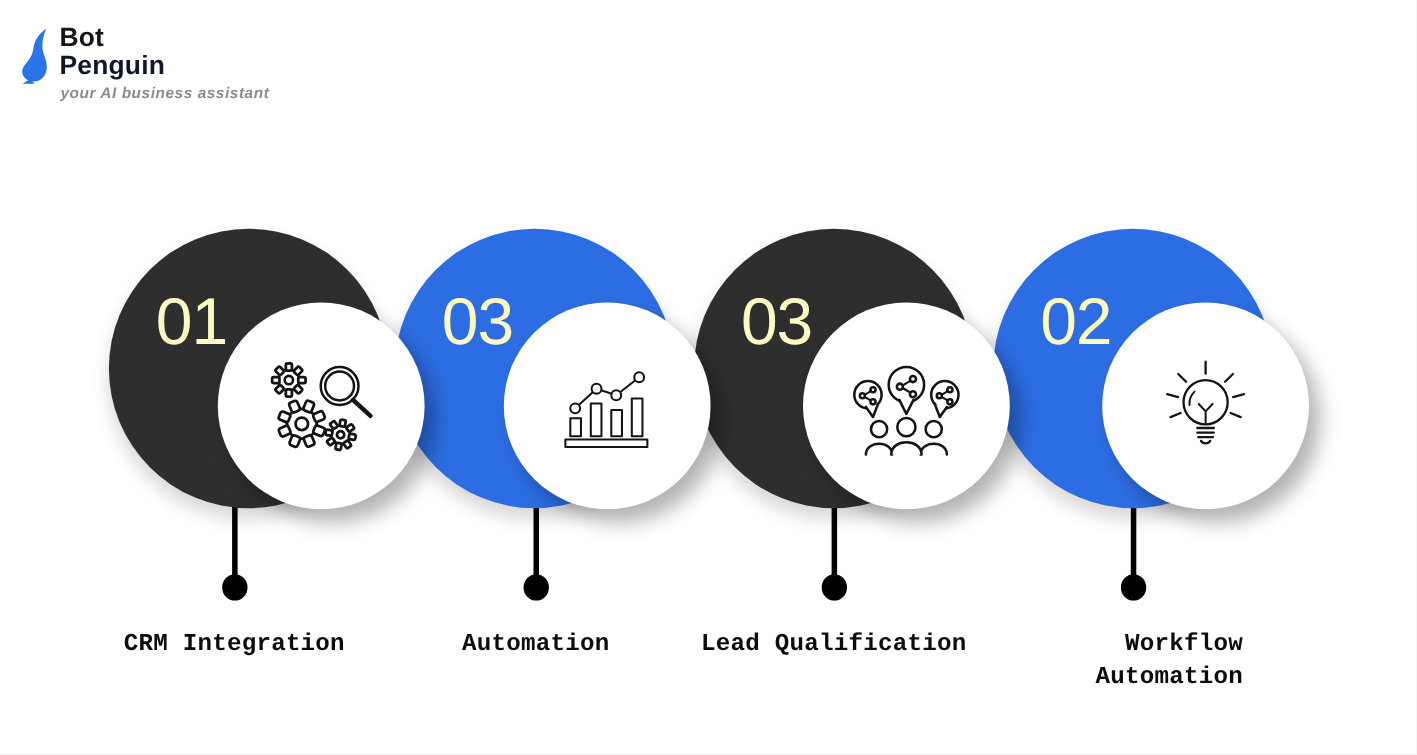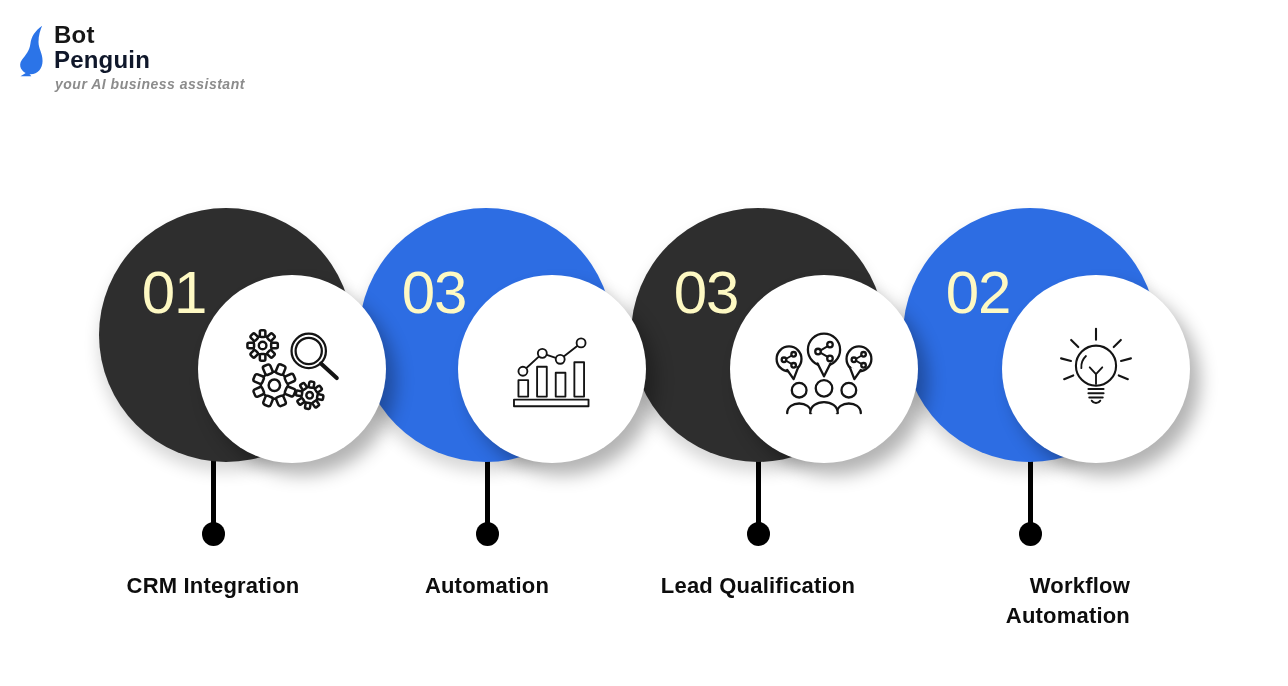--- a/index.html
+++ b/index.html
@@ -28,21 +28,21 @@
   }
   .white {
     position:absolute; width:188px; height:188px; border-radius:50%; background:#ffffff;
     top:275px; z-index:2; box-shadow:10px 12px 18px rgba(0,0,0,0.30);
     display:flex; align-items:center; justify-content:center;
   }
   .stem { position:absolute; width:5px; top:446px; height:88px; background:#000; z-index:0; }
   .dot  { position:absolute; width:23px; height:24px; border-radius:50%; background:#000; top:522px; z-index:0; }
   .label {
     position:absolute; top:571px; width:300px; text-align:center; z-index:3;
-    font-weight:700; font-size:22px; line-height:30px; color:#0d0d0d; letter-spacing:0.2px;
+    font-weight:700; font-size:22px; line-height:30px; color:#0d0d0d; letter-spacing:0.2px;font-family:Liberation Mono, monospace;
   }
   .label.narrow { width:200px; }
 
   .i1 .big{left:99px;}  .i1 .white{left:198px;}  .i1 .stem{left:211px;} .i1 .dot{left:202px;} .i1 .label{left:63px;}
   .i2 .big{left:359px;} .i2 .white{left:458px;}  .i2 .stem{left:485px;} .i2 .dot{left:476px;} .i2 .label{left:337px;}
   .i3 .big{left:631px;} .i3 .white{left:730px;}  .i3 .stem{left:756px;} .i3 .dot{left:747px;} .i3 .label{left:608px;}
   .i4 .big{left:903px;} .i4 .white{left:1002px;} .i4 .stem{left:1028px;}.i4 .dot{left:1019px;}.i4 .label{left:930px;text-align:right;}
 
   .icon { stroke:#141414; fill:none; stroke-width:2.5; stroke-linecap:round; stroke-linejoin:round; }
   .icon .wfill { fill:#ffffff; }

